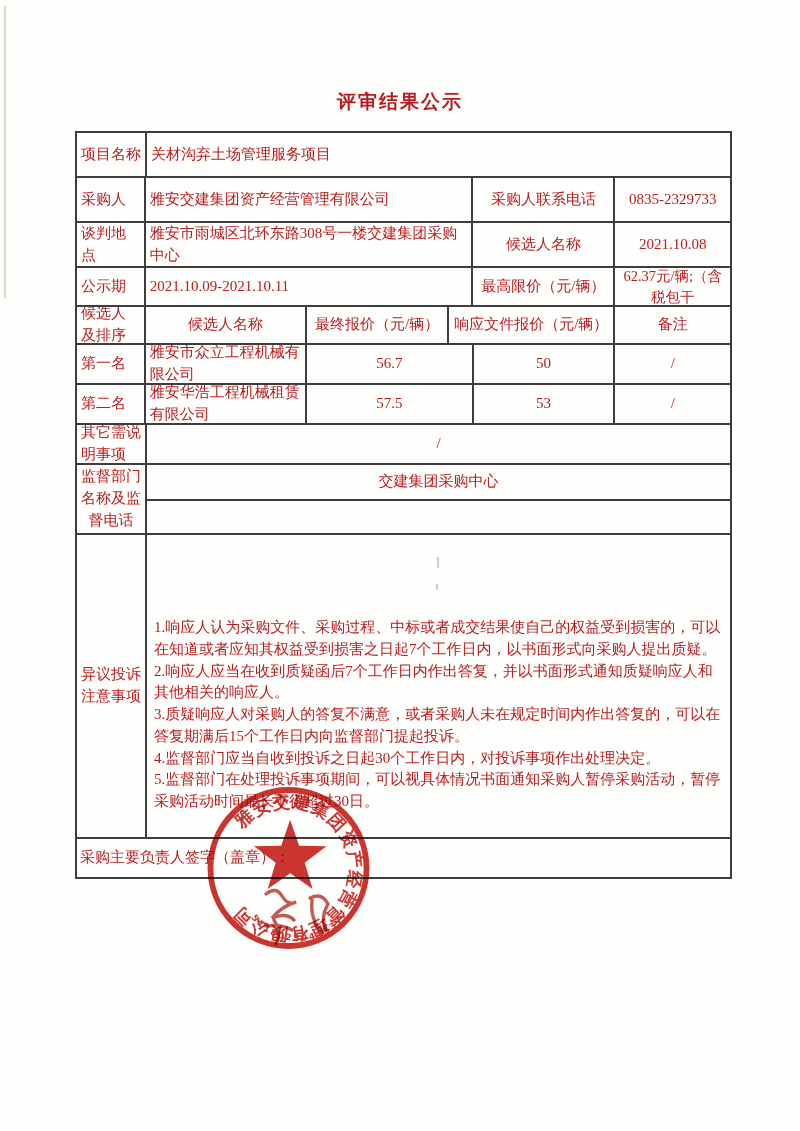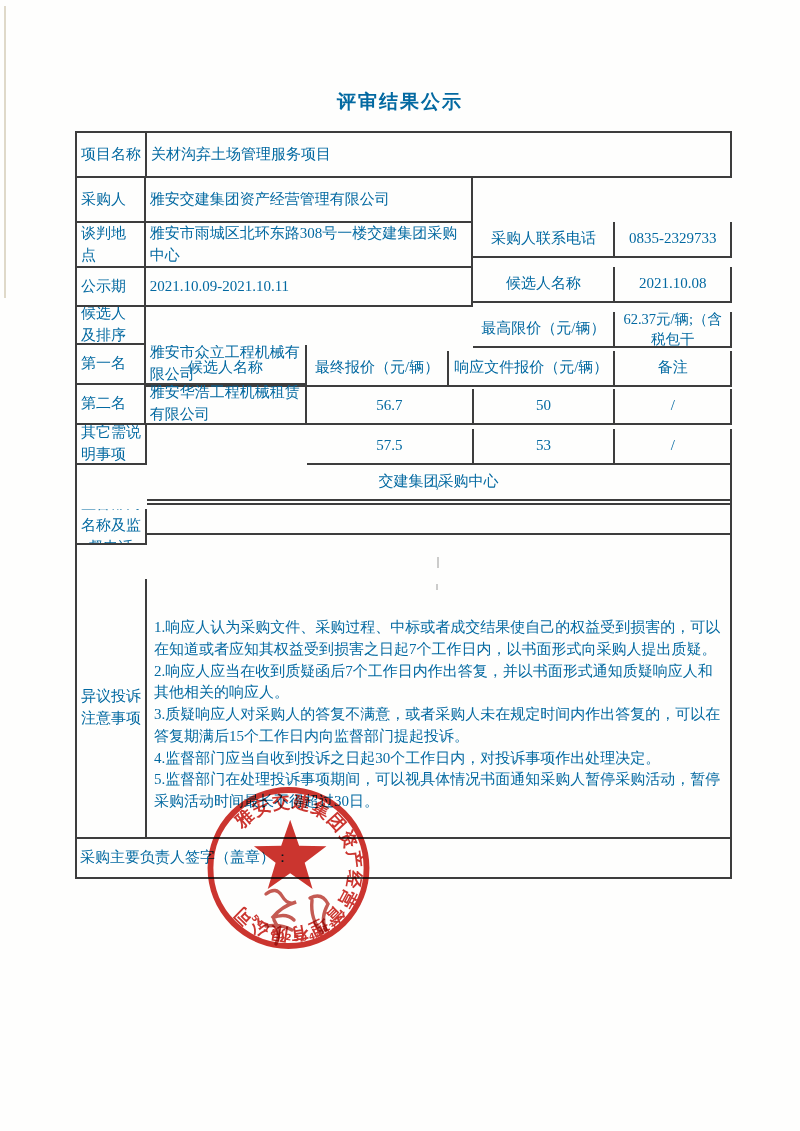--- a/index.html
+++ b/index.html
@@ -1,44 +1,44 @@
 <!DOCTYPE html>
 <html><head>
 <meta charset="utf-8">
 <style>
   html,body{margin:0;padding:0;background:#e9e9e9;}
   .page{
     position:relative; width:800px; height:1131px; margin:0 auto;
     background:#fefefd; overflow:hidden;
     font-family:"Liberation Serif","DejaVu Serif",serif;
-    color:#0369a1; font-size:15px; line-height:1.45;
+    color:#b91c1c; font-size:15px; line-height:1.45;
   }
   .scan-edge{position:absolute; left:4px; top:6px; width:2px; height:292px;
     background:#cec4ad; opacity:.65;}
   .artifact{position:absolute; background:#9a9a9a; opacity:.5;}
   .title{
     position:absolute; top:88px; left:0; width:800px; text-align:center;
     font-size:19px; font-weight:bold; letter-spacing:2px;
   }
   
   .t{
     position:absolute; left:75px; top:131px; width:657px;
     border-left:2px solid #3d3d3d; border-top:2px solid #3d3d3d;
     box-sizing:border-box;
   }
   .row{display:flex;}
   .cell{
     box-sizing:border-box;
     border-right:2px solid #3d3d3d; border-bottom:2px solid #3d3d3d;
-    display:flex; align-items:center; padding:17px 4px;
+    display:flex; align-items:center; padding:1px 4px;
     overflow:hidden;
   }
   .a{width:70px;} .b{width:165px;} .c{width:170px;} .d{width:145px;}
   .e{width:119px;} .bc{width:335px;} .bcde{width:585px;} .full{width:655px;}
-  .center{justify-content:center; text-align:center;margin-top:44px;}
+  .center{justify-content:center; text-align:center;}
   .stack{flex-direction:column; align-items:stretch; padding:0;}
   .half{display:flex; align-items:center; justify-content:center; box-sizing:border-box;}
   .half-top{height:36px; border-bottom:2px solid #3d3d3d;}
   .half-bot{flex:1;}
   .objbody{
     flex-direction:column; align-items:flex-start; justify-content:center;
     padding:62px 6px 4px 7px;
   }
   .objbody p{margin:0;}
   .small2{font-size:14.5px; line-height:1.4;}

